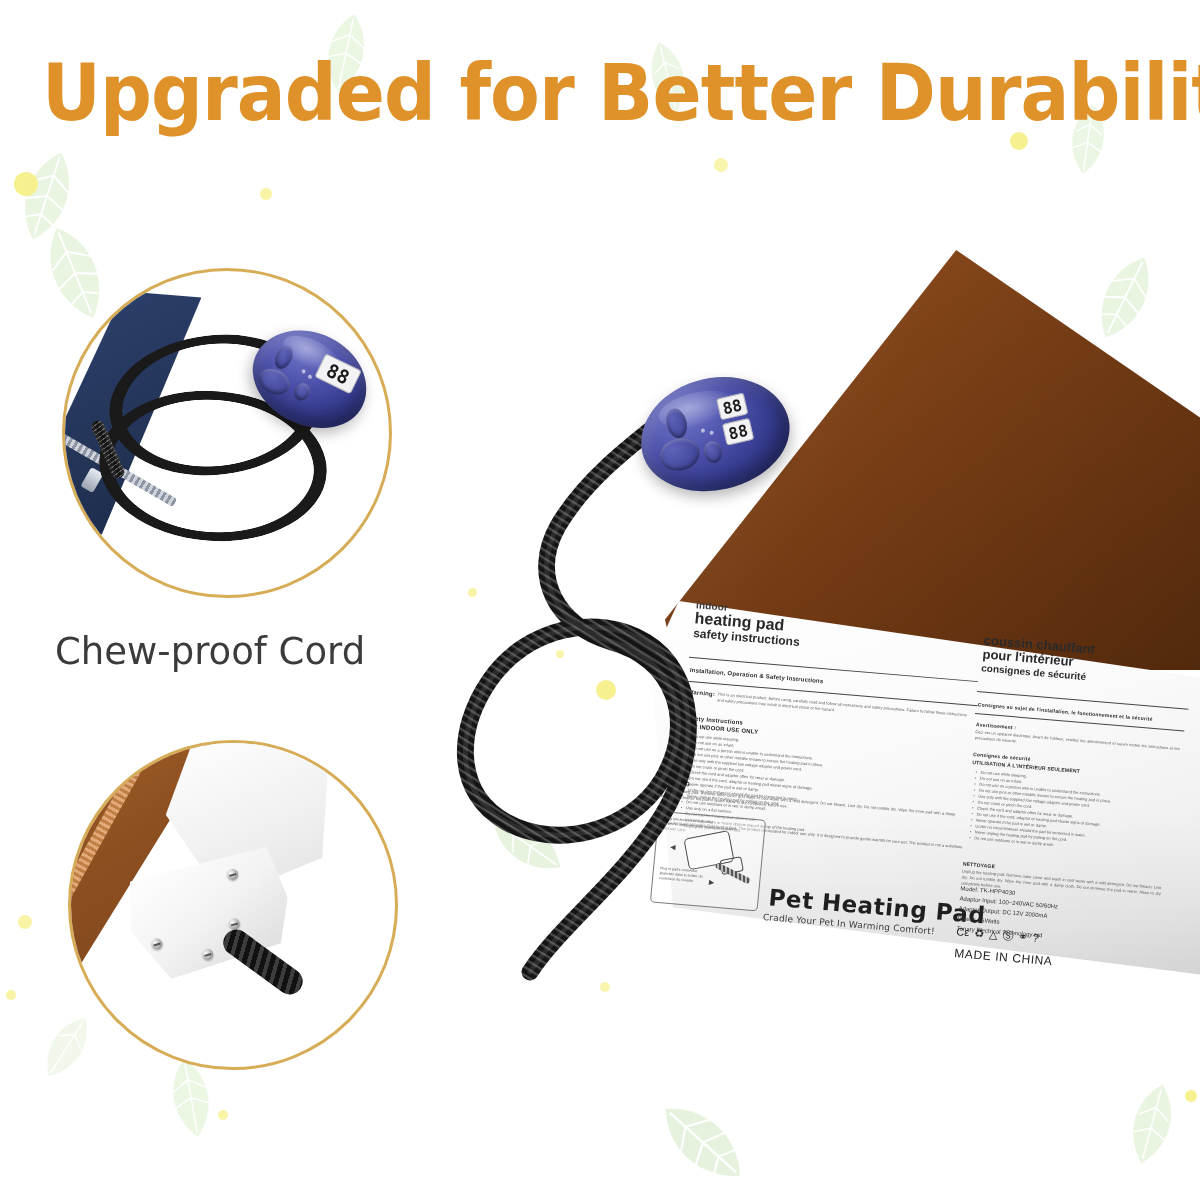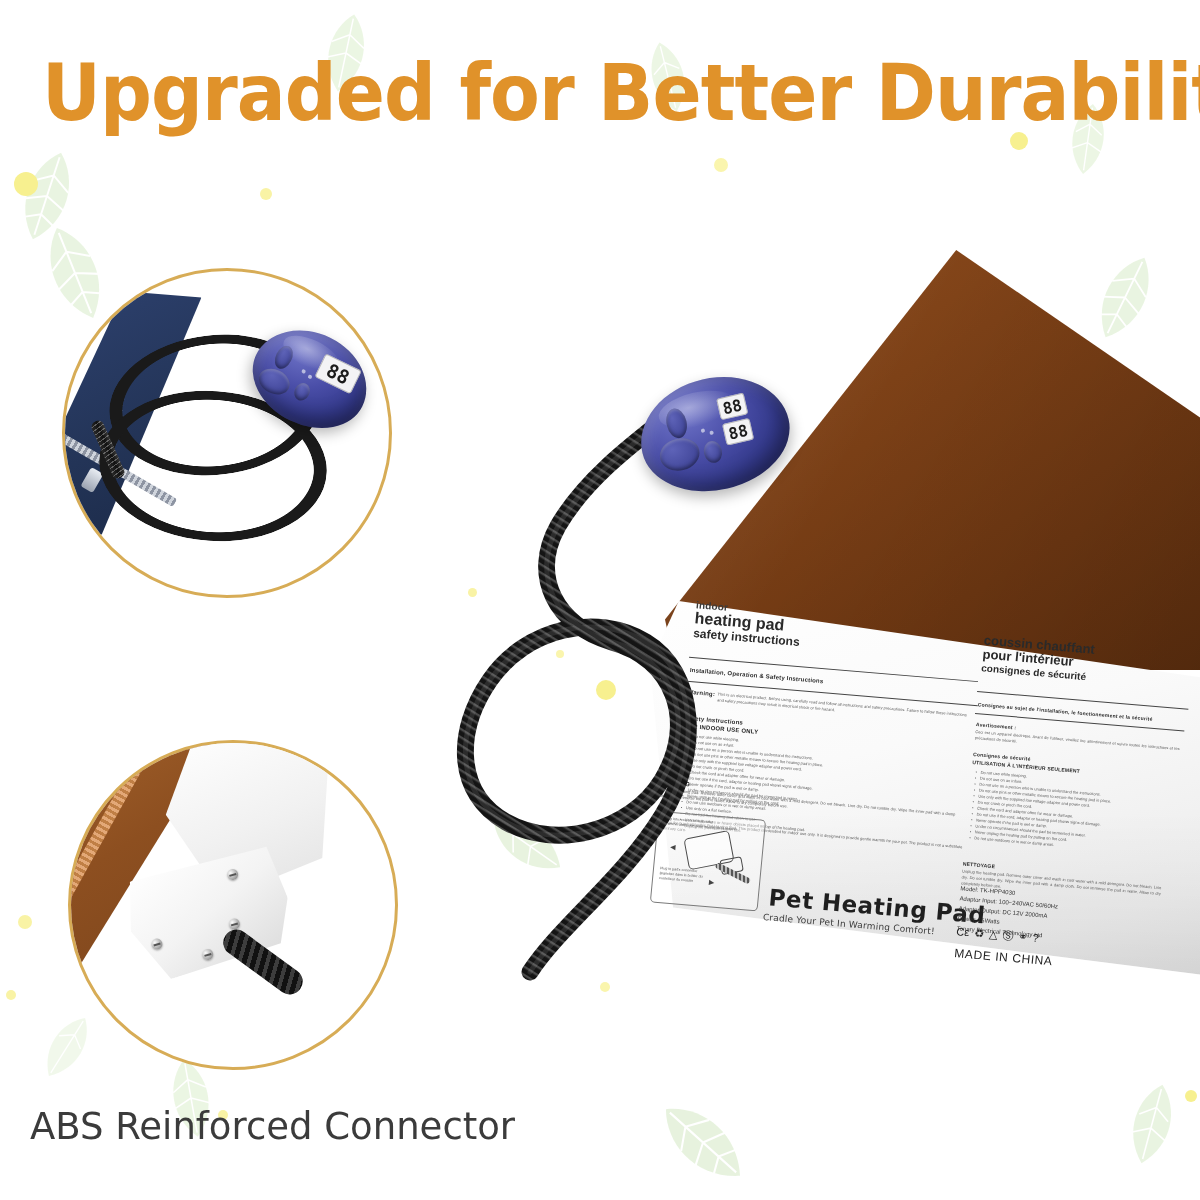--- a/index.html
+++ b/index.html
@@ -516,30 +516,30 @@
         <div class="ctrl-sheen"></div>
         <div class="btn-oval" style="left:18px;top:26px;width:16px;height:24px;"></div>
         <div class="btn-oval" style="left:12px;top:52px;width:32px;height:24px;"></div>
         <div class="btn-oval" style="left:50px;top:52px;width:15px;height:18px;"></div>
         <div class="led" style="left:48px;top:40px;"></div>
         <div class="led" style="left:56px;top:42px;"></div>
         <div class="display" style="left:62px;top:16px;width:40px;height:26px;font-size:19px;">88</div>
       </div>
     </div>
   </div>
+  <div class="caption" id="caption-cord">Chew-proof Cord</div>
 
   <div class="inset" id="inset-conn">
     <div class="inset-clip">
       <div class="fleece-brown"></div>
       <div class="fleece-zip"></div>
       <div class="white-flap"></div>
       <div class="abs-plate">
         <div class="screw" style="left:108px;top:16px;"></div>
         <div class="screw" style="left:16px;top:62px;"></div>
         <div class="screw" style="left:96px;top:64px;"></div>
         <div class="screw" style="left:62px;top:86px;"></div>
       </div>
       <div class="spring-cord"></div>
     </div>
   </div>
-  <div class="caption" id="caption-conn">ABS Reinforced Connector</div>
 
 </div>
 
 </body></html>

